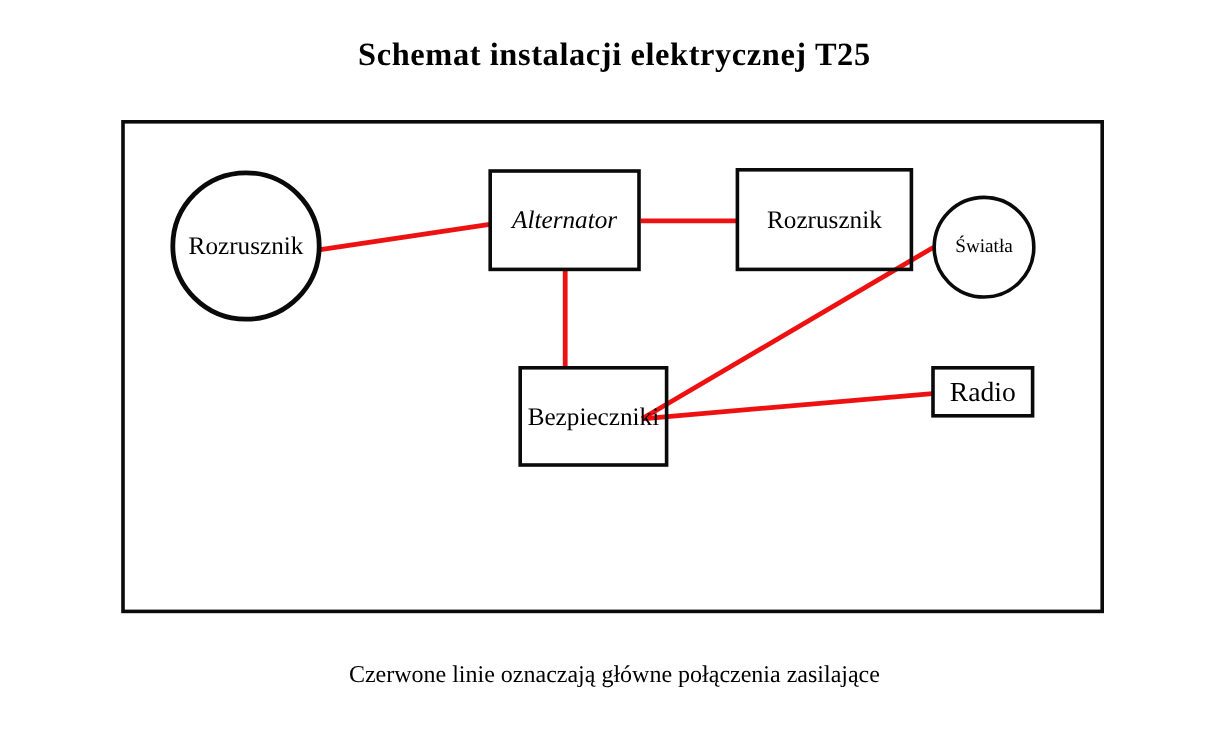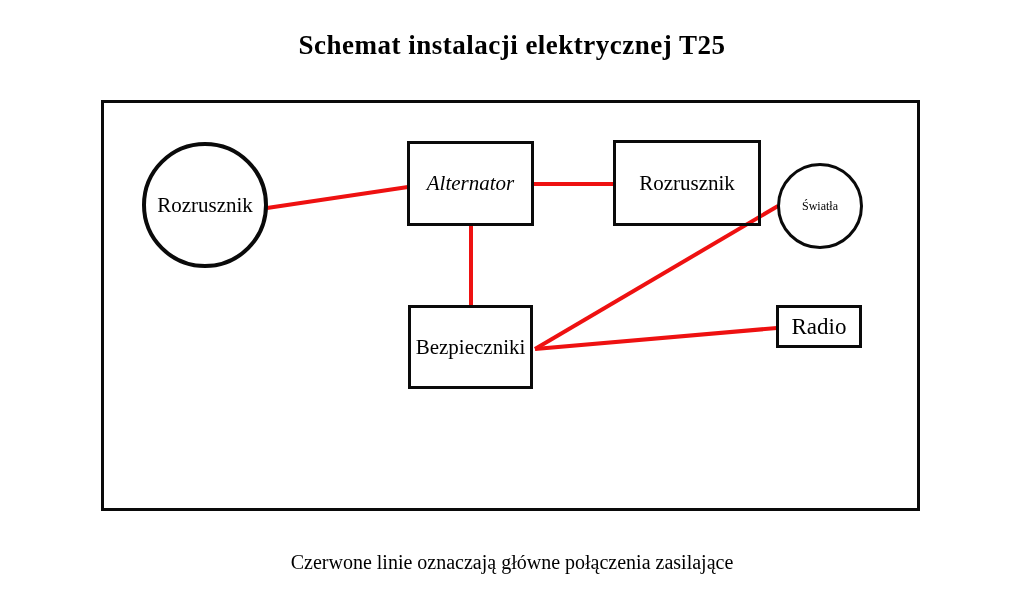--- a/index.html
+++ b/index.html
@@ -55,22 +55,22 @@
     justify-content: center;
     text-align: center;
     font-size: 21px;
     line-height: 1;
     white-space: nowrap;
   }
   .node.circle { border-radius: 50%; }
   #node-akumulator   { left: 142px; top: 142px; width: 126px; height: 126px; border-width: 4px; }
   #node-alternator   { left: 407px; top: 141px; width: 127px; height: 85px; font-style: italic;  }
   #node-rozrusznik   { left: 613px; top: 140px; width: 148px; height: 86px; text-align: center;  }
-  #node-swiatla      { left: 777px; top: 163px; width: 86px;  height: 86px; font-size: 12px; }
-  #node-bezpieczniki { left: 408px; top: 305px; width: 125px; height: 84px;  }
+  #node-swiatla      { left: 777px; top: 163px; width: 86px;  height: 86px; font-size: 16px; }
+  #node-bezpieczniki { left: 432px; top: 305px; width: 125px; height: 84px;  }
   #node-radio        { left: 776px; top: 305px; width: 86px;  height: 43px; font-size: 23px; }
   .caption {
     position: absolute;
     top: 551px;
     left: 0;
     width: 100%;
     margin: 0;
     text-align: center;
     font-size: 20px;
     font-weight: normal;

